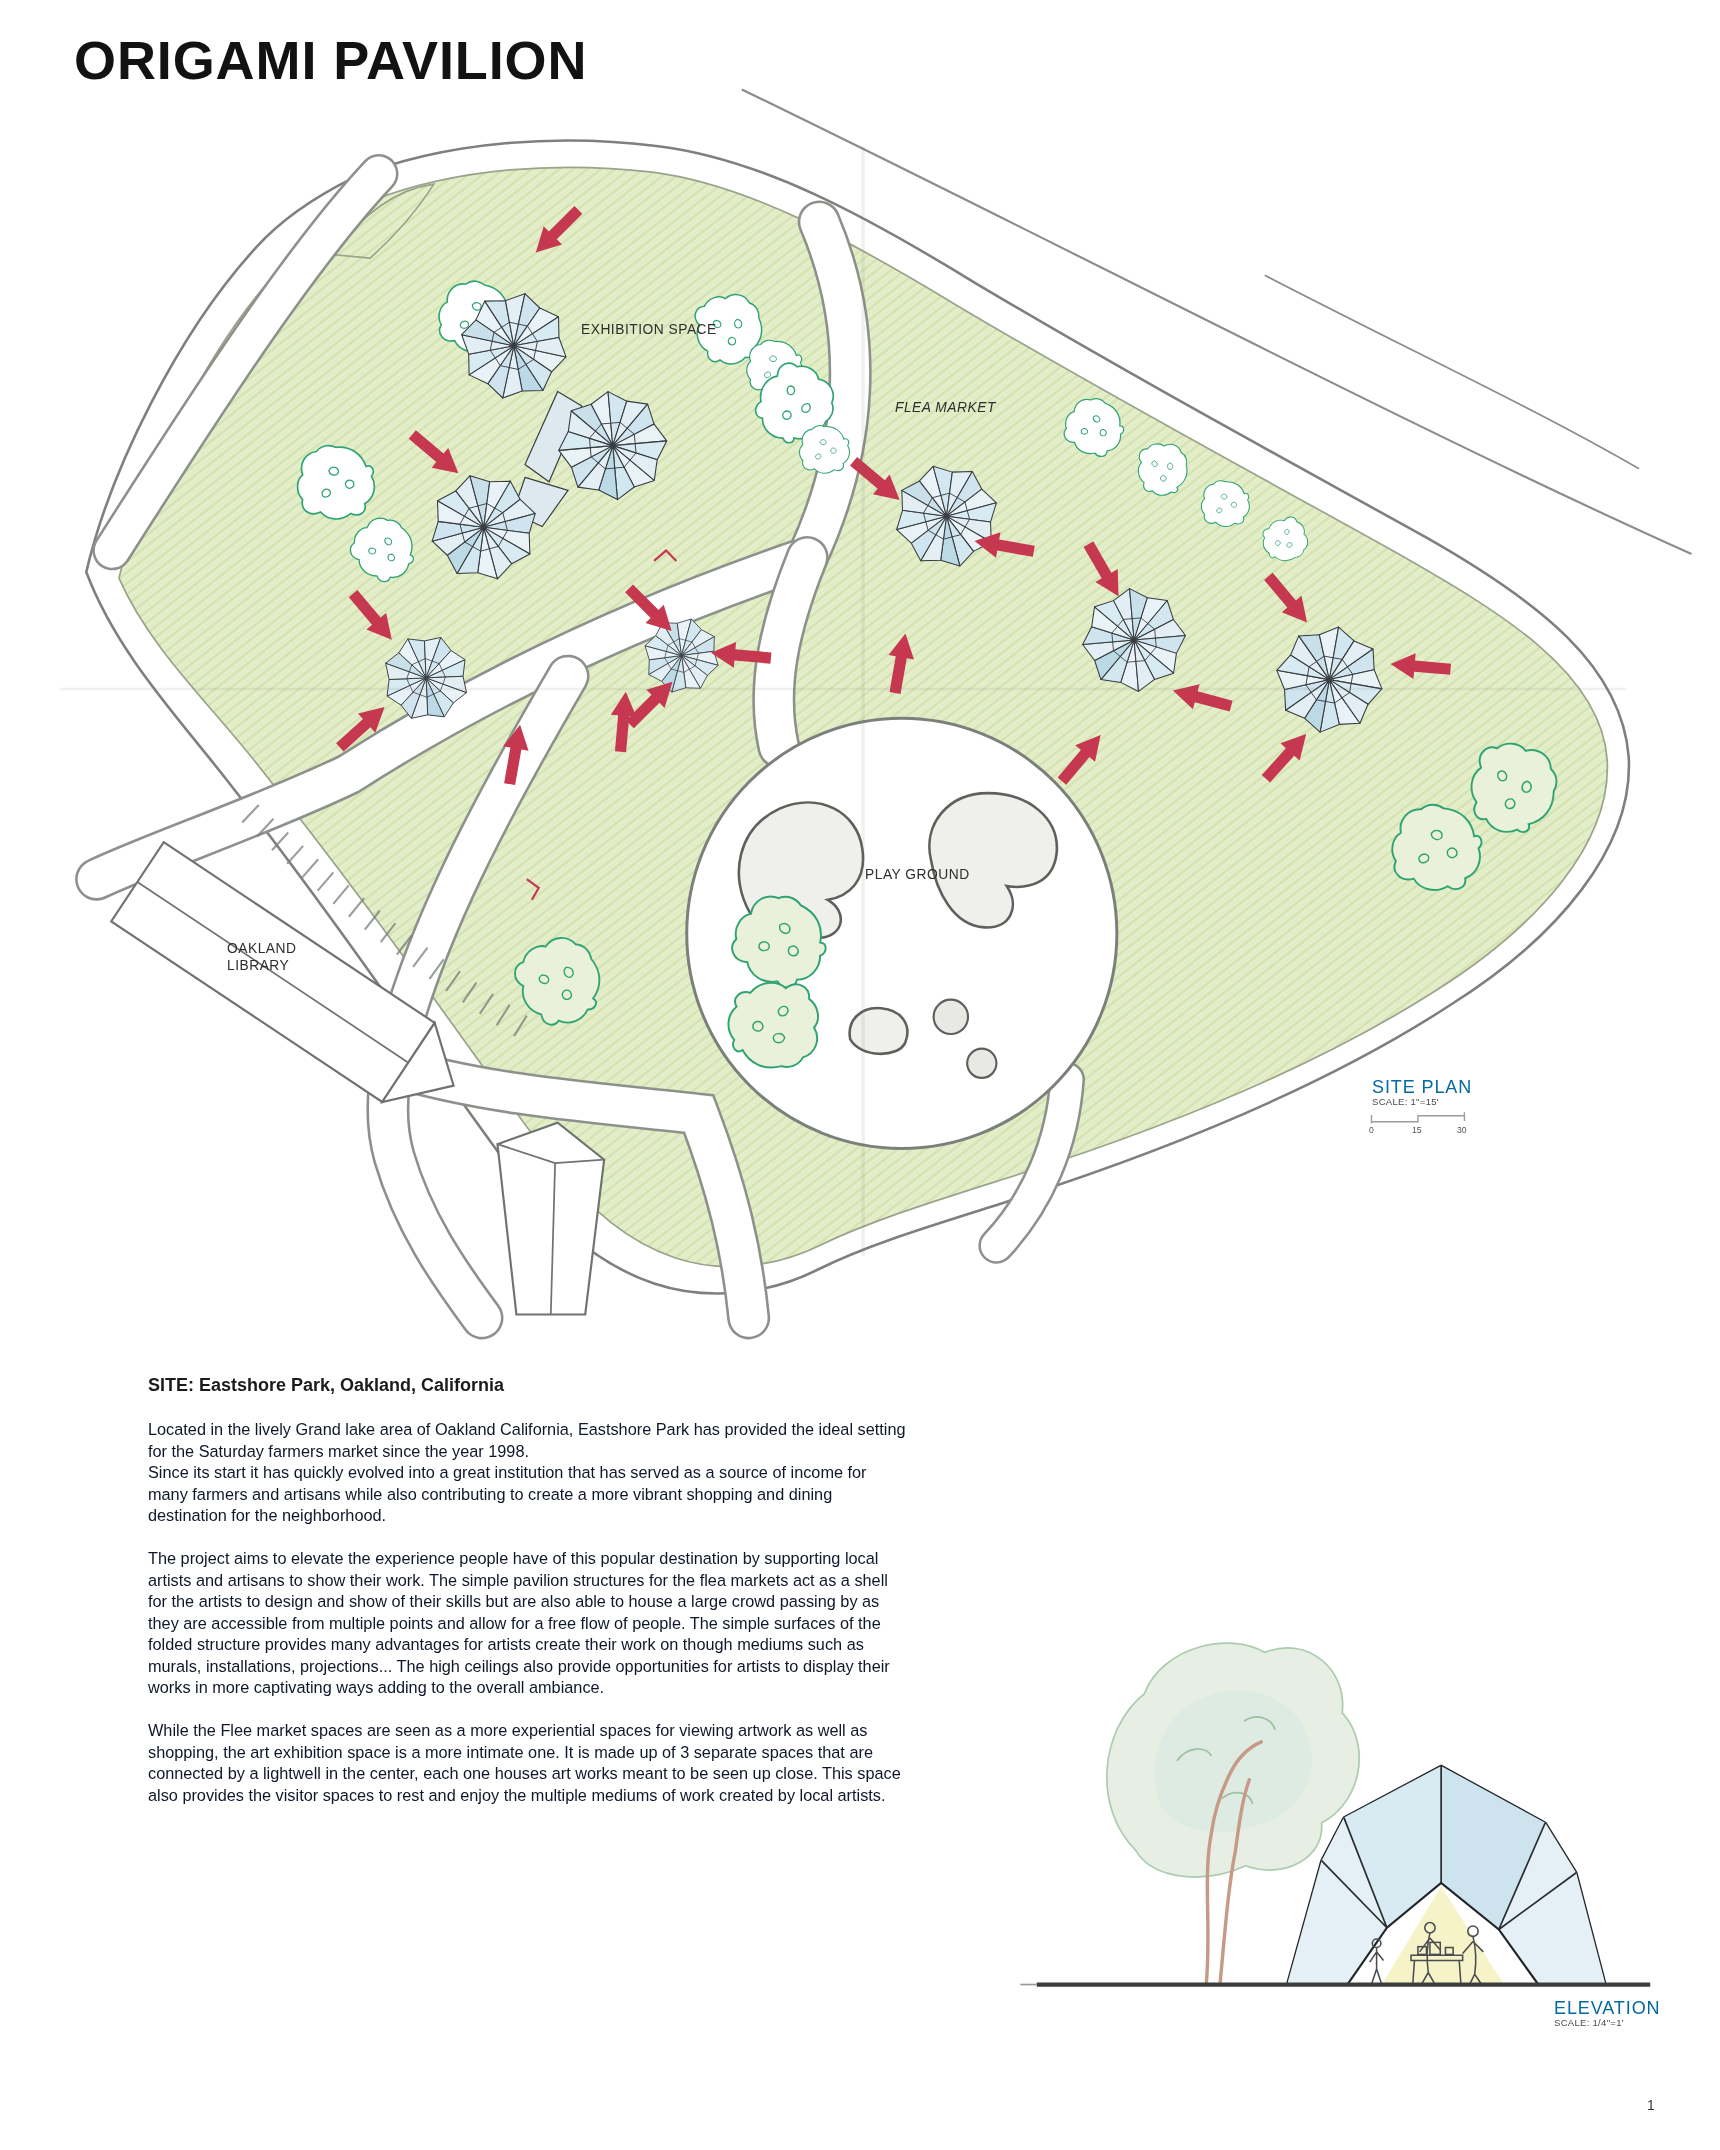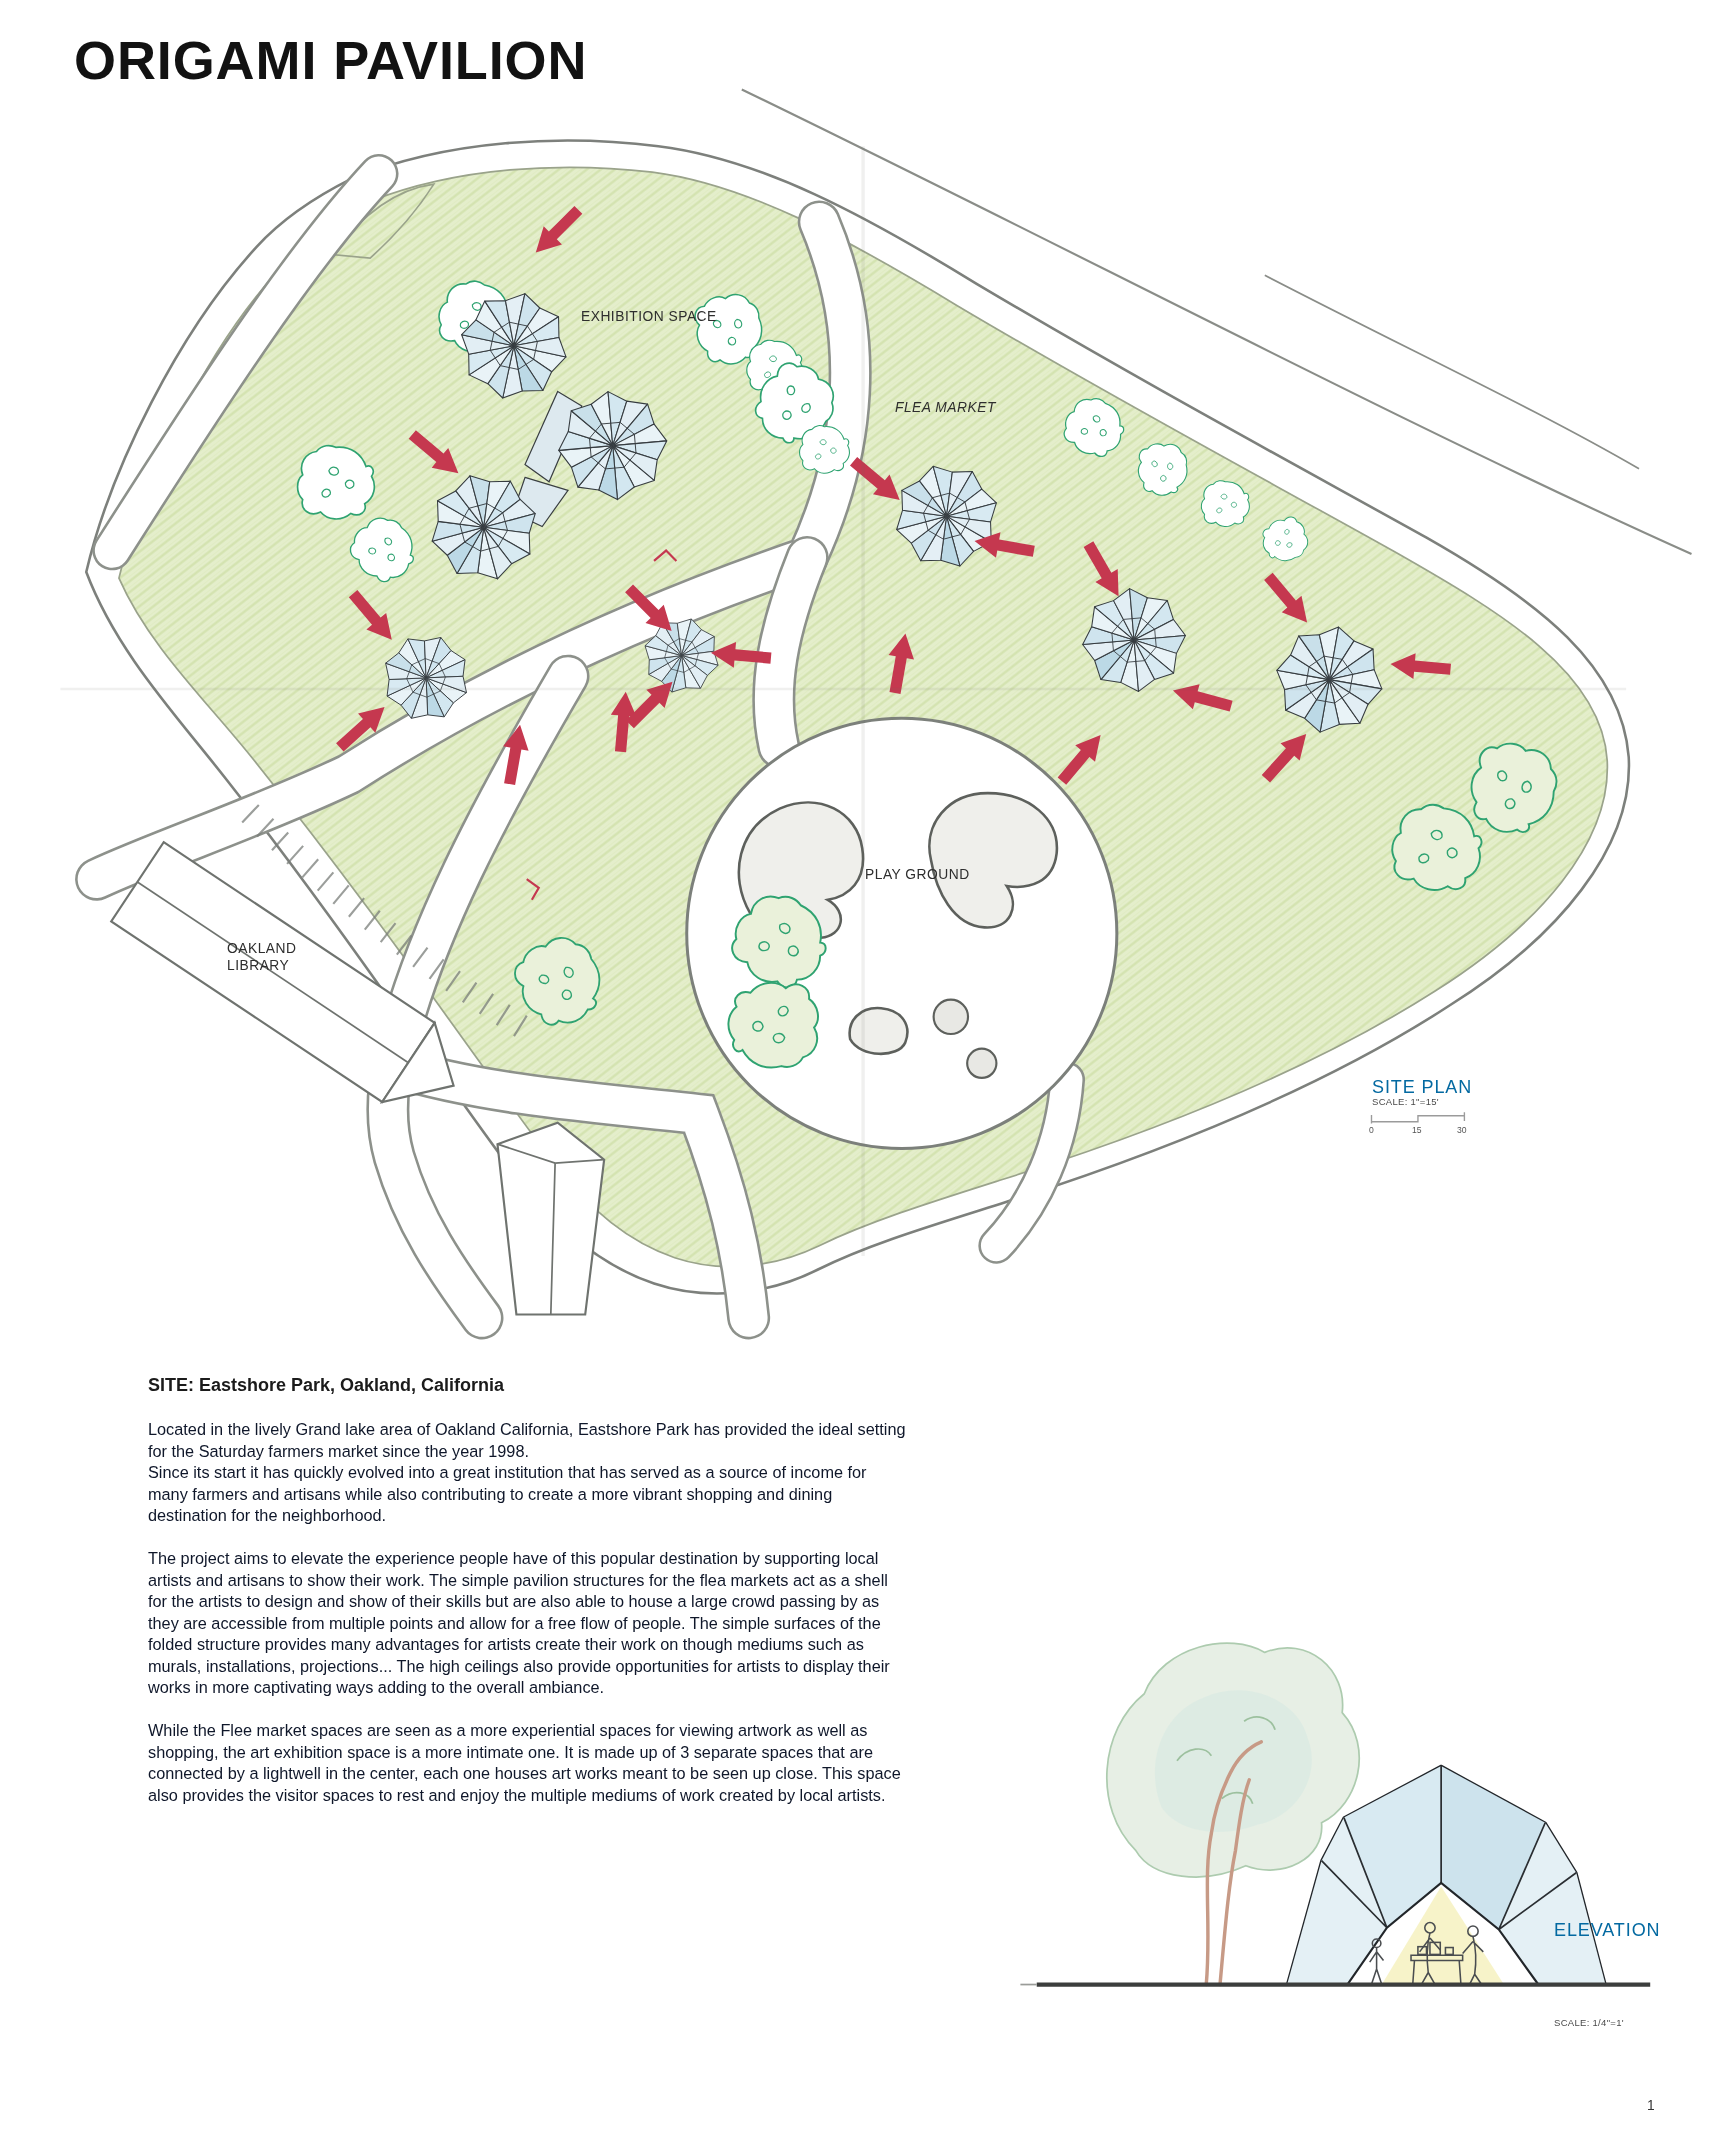--- a/index.html
+++ b/index.html
@@ -201,21 +201,21 @@
 
   <path d="M 760,652 L 774,640 L 786,652" fill="none" stroke="#c5384f" stroke-width="2.5"></path>
   <path d="M 612,1022 L 626,1032 L 618,1046" fill="none" stroke="#c5384f" stroke-width="2.5"></path>
 
   <path d="M 1594,1296 L 1594,1306 M 1594,1304 L 1648,1304 L 1648,1297 L 1702,1297 M 1702,1293 L 1702,1303" fill="none" stroke="#9b9b9b" stroke-width="1.6"></path>
 
   <line class="crease" x1="1003" y1="170" x2="1003" y2="1460" stroke-width="4"></line>
   <line class="crease" x1="70" y1="801" x2="1890" y2="801" stroke-width="3"></line>
 </svg>
 
-<div class="plan-label" style="left:581px;top:308px;text-align:right;">EXHIBITION SPACE</div>
+<div class="plan-label" style="left:581px;top:321px;text-align:right;">EXHIBITION SPACE</div>
 <div class="plan-label" style="left:895px;top:399px;font-style:italic;">FLEA MARKET</div>
 <div class="plan-label" style="left:865px;top:866px;">PLAY GROUND</div>
 <div class="plan-label" style="left:227px;top:940px;">OAKLAND
 LIBRARY</div>
 
 <div class="drawing-title" style="left:1372px;top:1077px;">SITE PLAN</div>
 <div class="drawing-scale" style="left:1372px;top:1096px;">SCALE: 1"=15'</div>
 <span class="scalebar-num" style="left:1369px;top:1125px;">0</span>
 <span class="scalebar-num" style="left:1412px;top:1125px;">15</span>
 <span class="scalebar-num" style="left:1457px;top:1125px;">30</span>
@@ -263,17 +263,17 @@
       <rect x="1648" y="2262" width="10" height="9"></rect>
       <rect x="1662" y="2257" width="12" height="14"></rect>
       <rect x="1680" y="2263" width="9" height="8"></rect>
     </g>
   </g>
 
   <line x1="1205" y1="2306" x2="1918" y2="2306" stroke="#3c3e3d" stroke-width="5"></line>
   <line x1="1186" y1="2306" x2="1205" y2="2306" stroke="#9a9c99" stroke-width="2"></line>
 </svg>
 
-<div class="drawing-title" style="left:1554px;top:1920px;">ELEVATION</div>
+<div class="drawing-title" style="left:1554px;top:1998px;">ELEVATION</div>
 <div class="drawing-scale" style="left:1554px;top:2017px;">SCALE: 1/4"=1'</div>
 
 <div id="page-number">1</div>
 
 
 </body></html>

